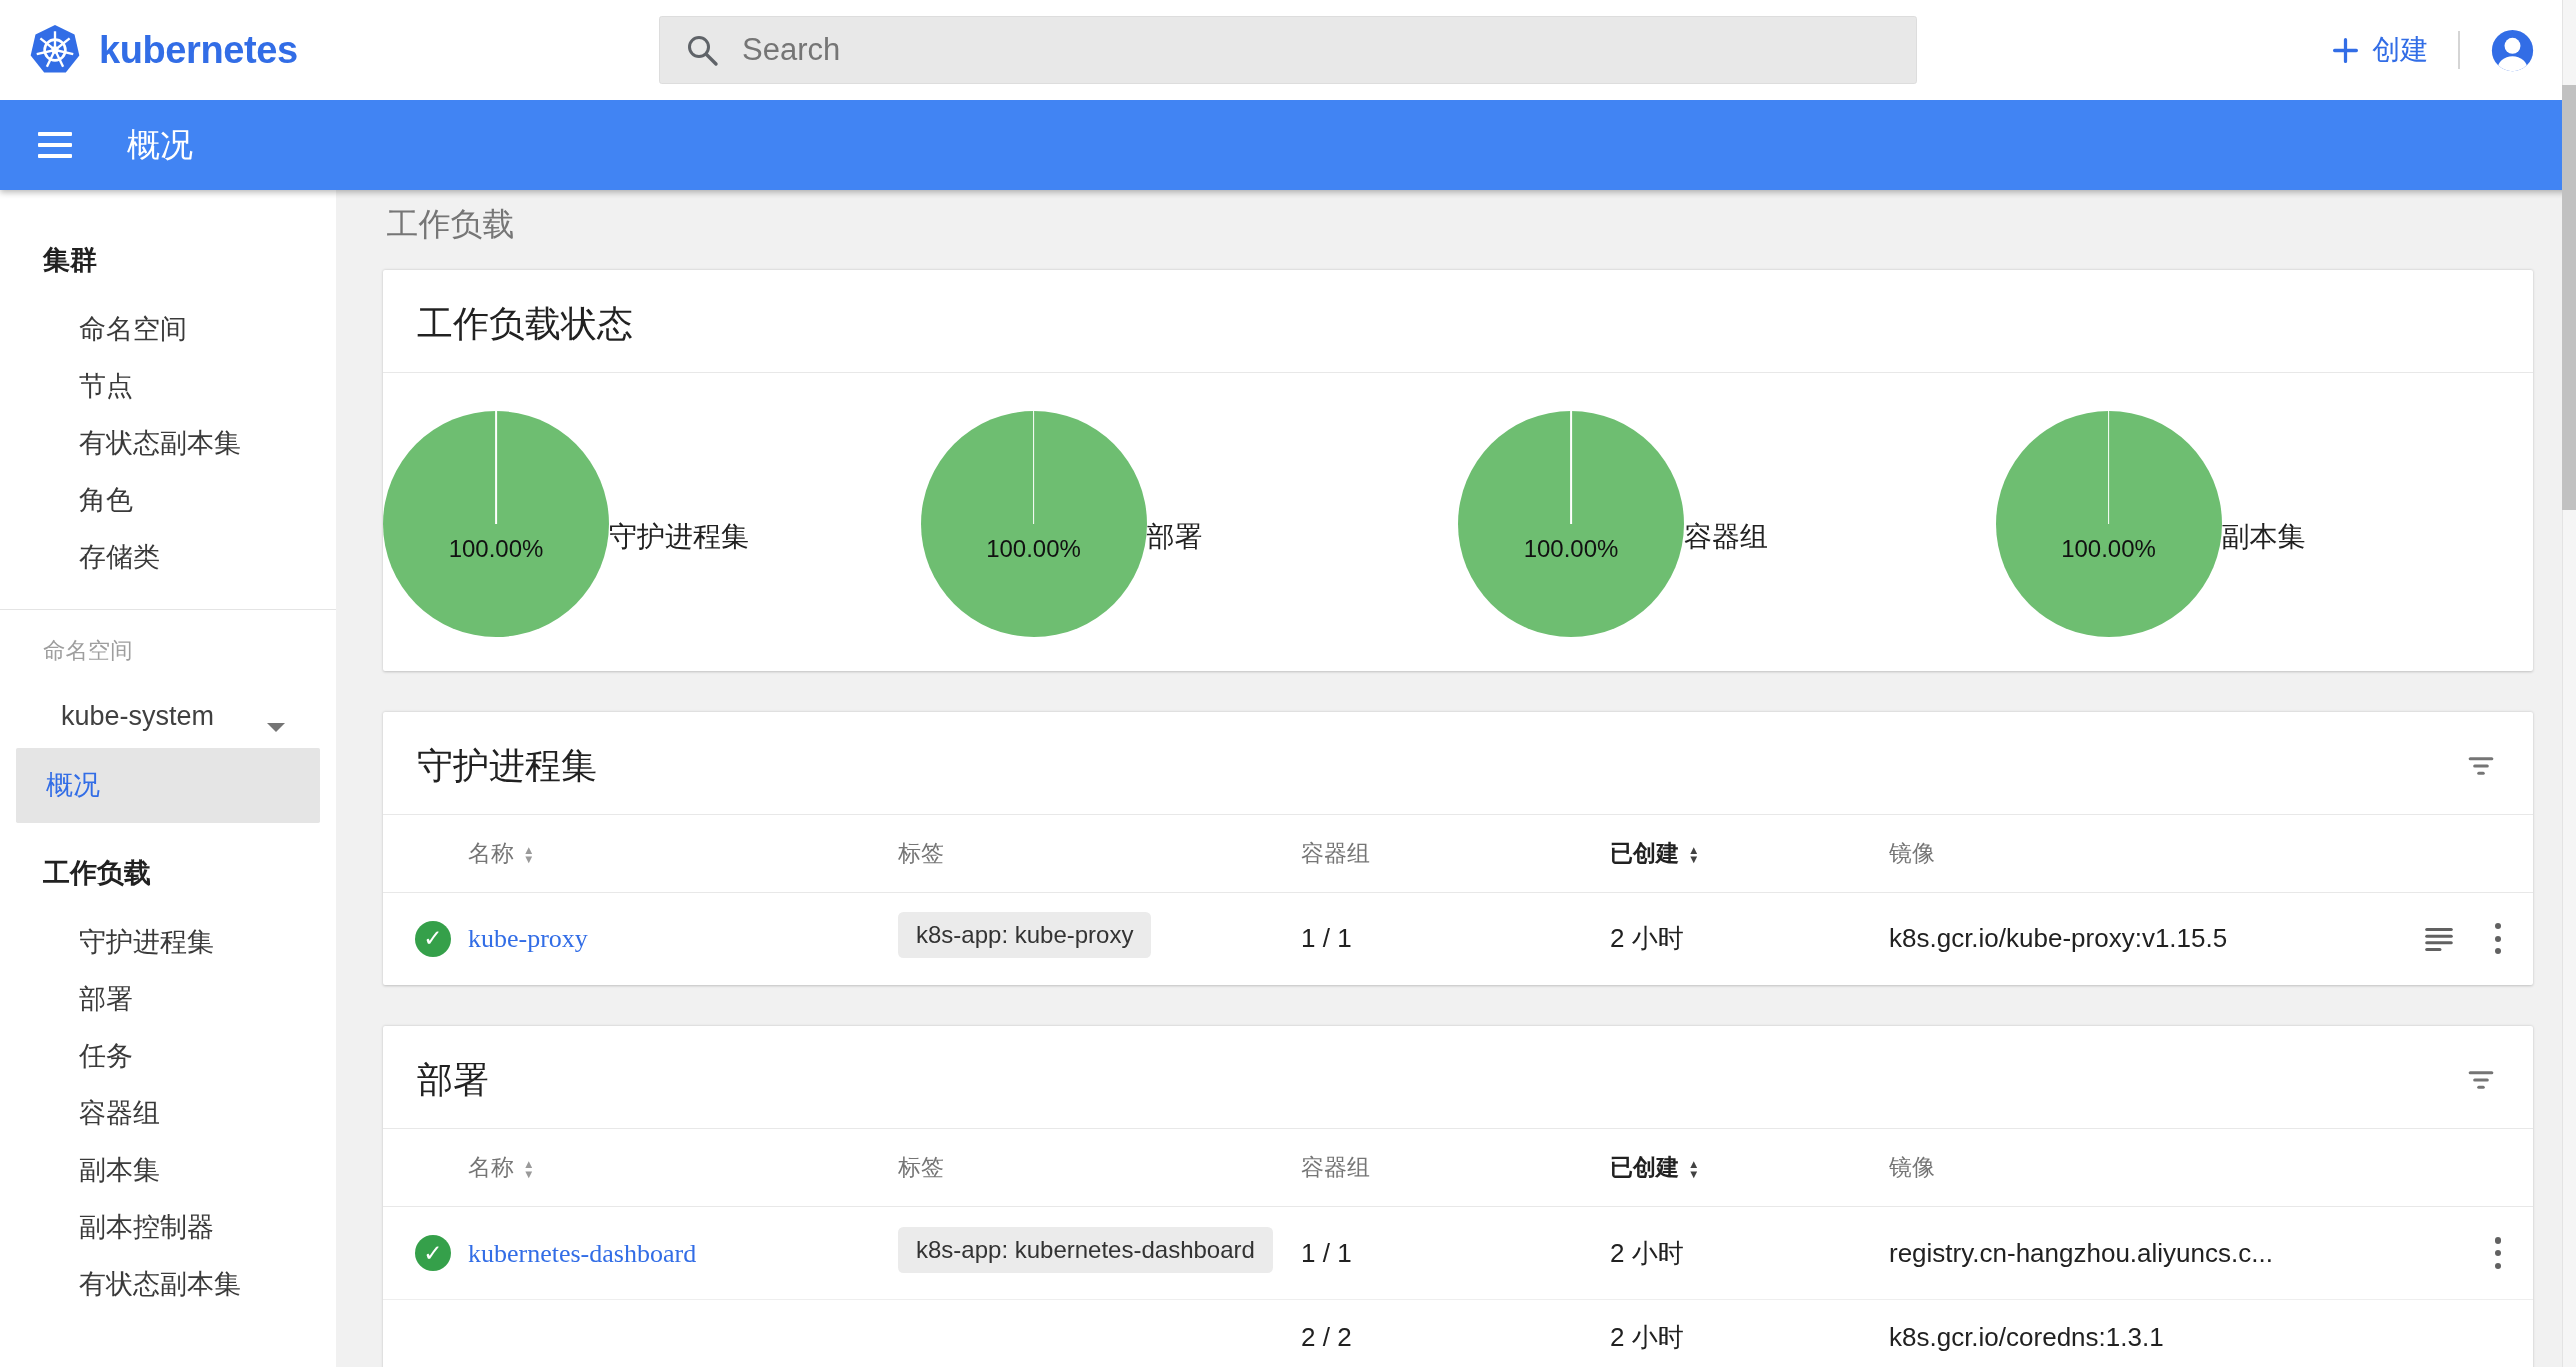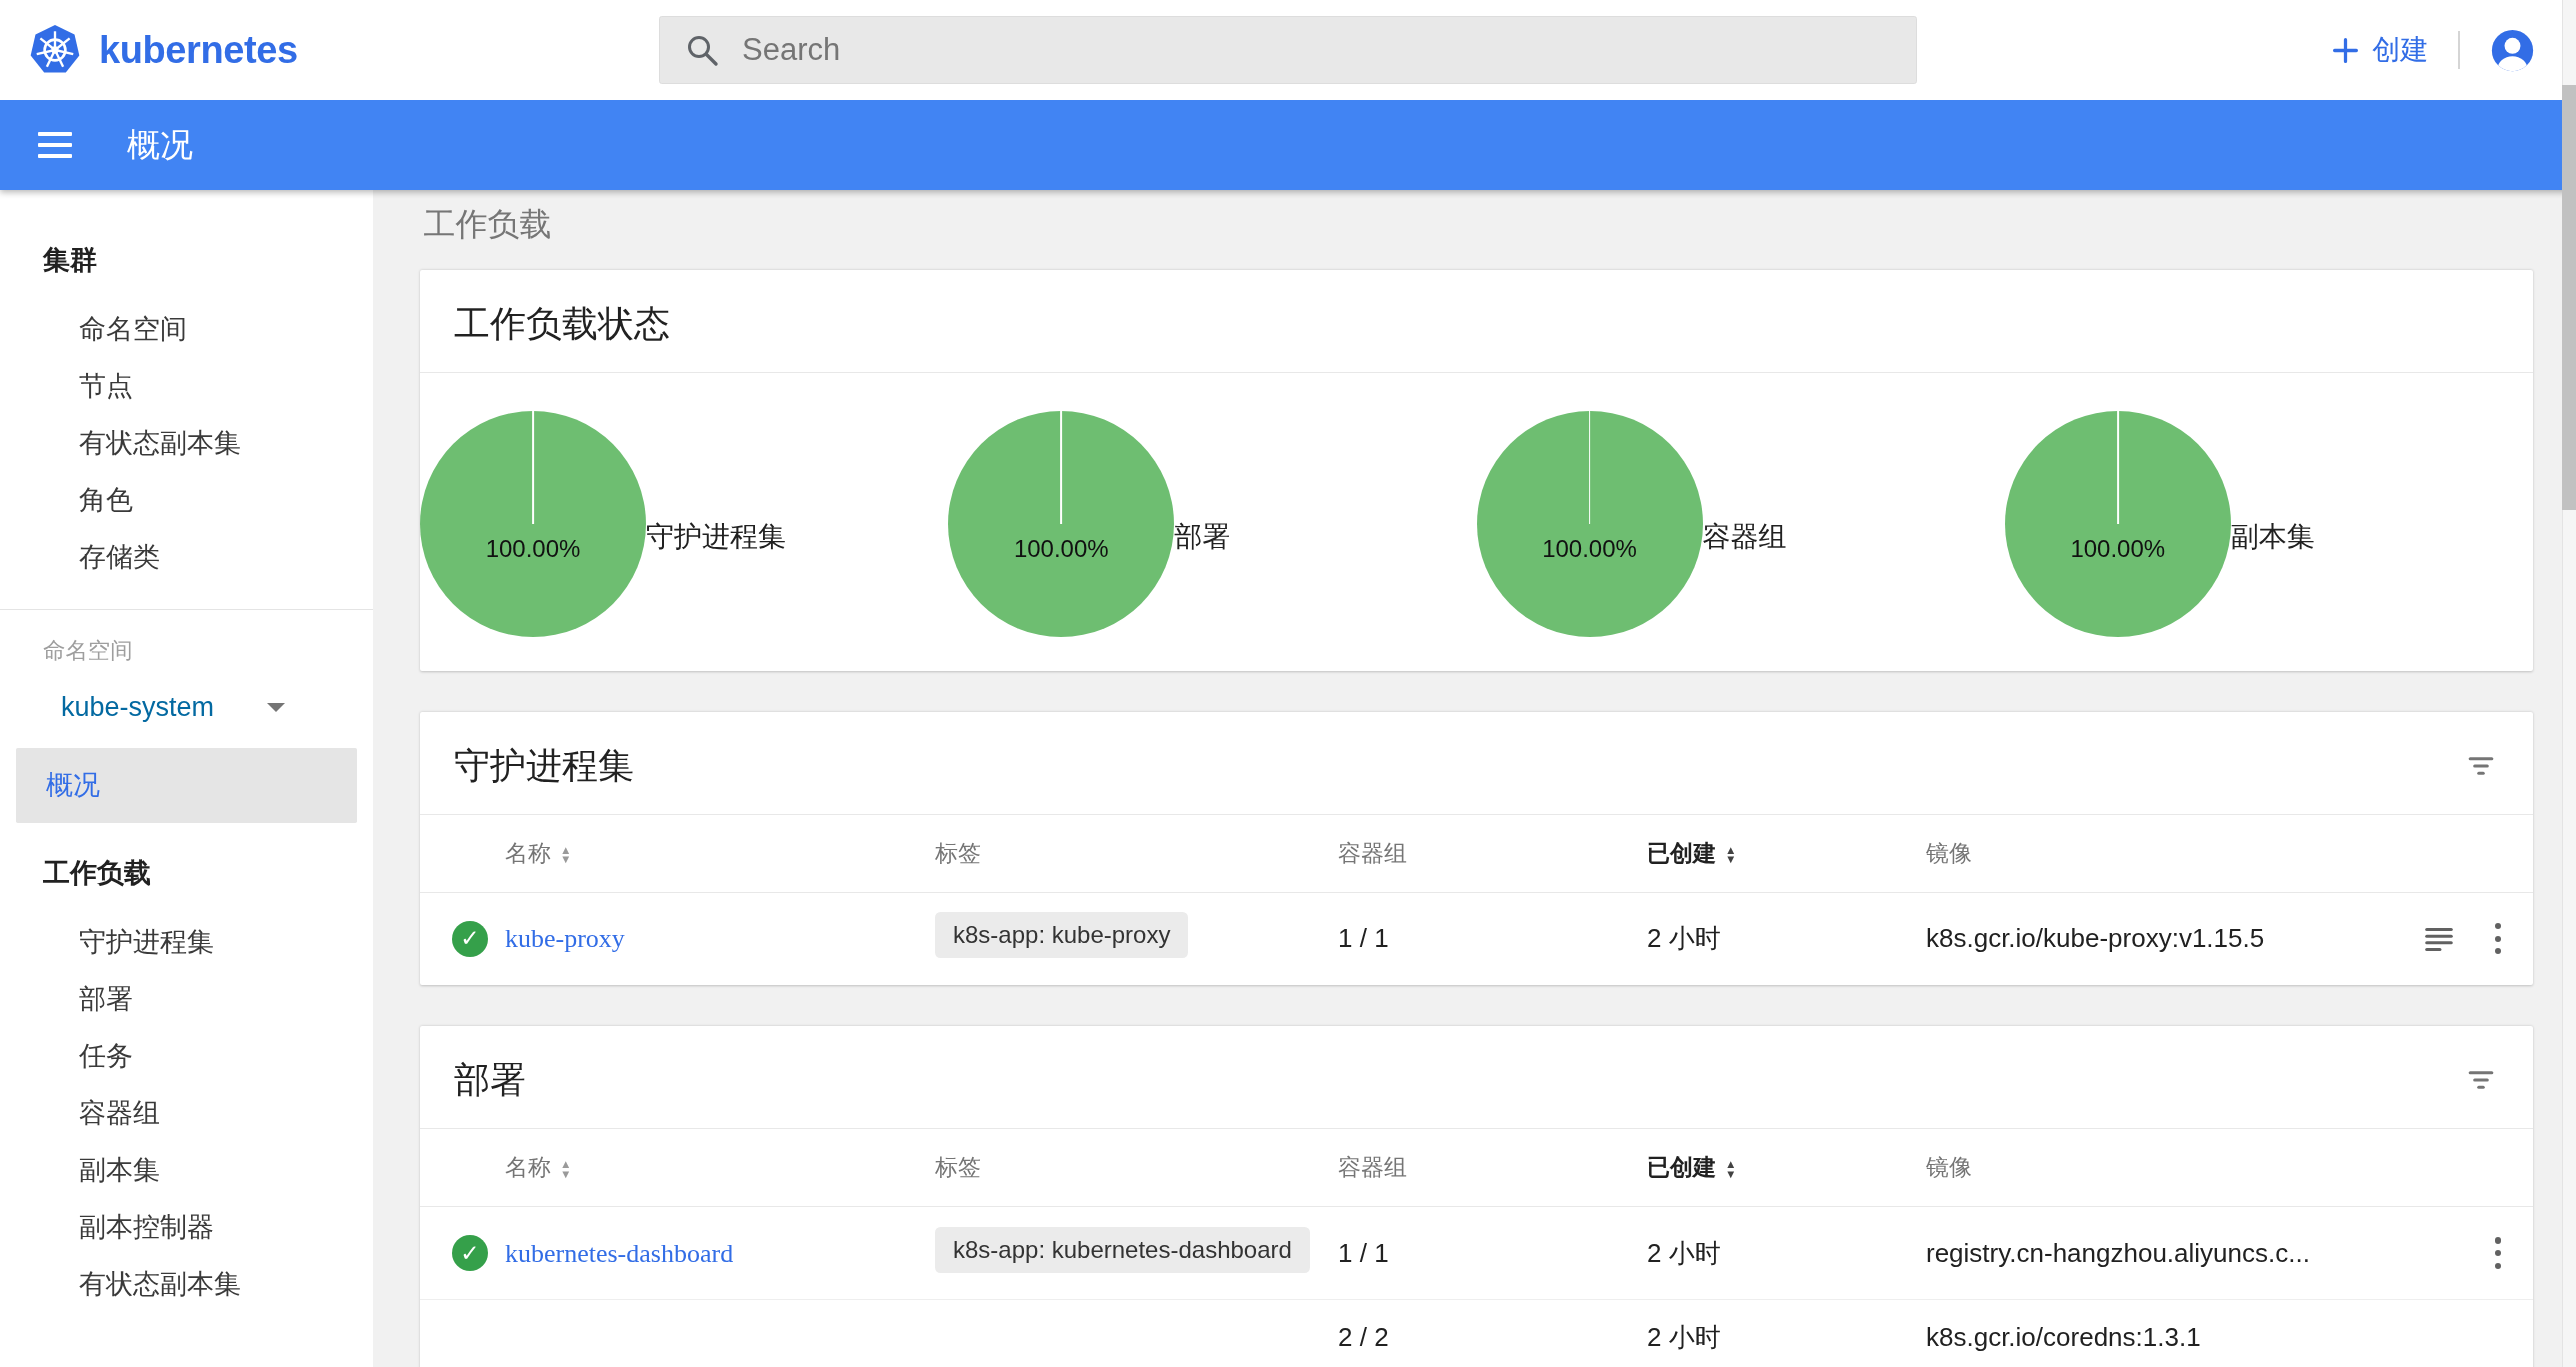--- a/index.html
+++ b/index.html
@@ -33,27 +33,27 @@
   
   .toolbar {
     height:90px; background:var(--toolbar,#4184f3); display:flex; align-items:center;
     color:#fff; box-shadow:0 2.7px 6.3px rgba(0,0,0,0.28); position:relative; z-index:2;
   }
   .hamburger { margin-left:38px; width:34px; display:flex; flex-direction:column; gap:7.2px; cursor:pointer; }
   .hamburger span { height:3.6px; background:#fff; border-radius:0.9px; }
   .toolbar-title { margin-left:55px; font-size:33px; font-weight:400; }
   
   .layout { display:flex; height:1178px; }
-  .sidebar { width:373px; background:#fff; flex-shrink:0; padding-top:29px; overflow:hidden; }
+  .sidebar { width:336px; background:#fff; flex-shrink:0; padding-top:29px; overflow:hidden; }
   .nav-section-title { font-size:27px; font-weight:700; color:#212121; padding:23px 0 23px 43px; }
   .nav-item { font-size:27px; color:#3a3a3a; padding-left:79px; height:57px; line-height:57px; cursor:pointer; white-space:nowrap; }
   .nav-divider { border-top:0.9px solid #e4e4e4; margin:23px 0 5.4px 0; }
   .ns-label { font-size:22.4px; color:#9e9e9e; padding:19.7px 0 16px 43px; }
-  .ns-select { margin:0 43px 16px 61px; width:224px; display:flex; align-items:center;
-    justify-content:space-between; font-size:27px; color:#0369a1; cursor:pointer; height:50px; }
+  .ns-select { margin:0 43px 16px 61px; width:224px; display:flex; align-items:flex-end;
+    justify-content:space-between; font-size:27px; color:#404040; cursor:pointer; height:50px; }
   .caret { width:0; height:0; border-left:9px solid transparent; border-right:9px solid transparent;
     border-top:9.8px solid #757575; }
   .nav-selected { background:#e5e5e5; color:var(--accent,#326de6); font-size:27px;
     height:75px; line-height:75px; margin:16px 16px 9px 16px; padding-left:30px;
     border-radius:1.8px; cursor:pointer; }
   
   .content { flex:1; background:#f1f1f1; padding:0 43px 0 47px; overflow:hidden; }
   .page-heading { color:#767676; font-size:32px; font-weight:400; margin:12.5px 0 23px 3.6px; }
   .card { background:#fff; border-radius:2px; box-shadow:0 0.9px 2.7px rgba(0,0,0,0.2); margin-bottom:41px; overflow:hidden; }
   .card-header { display:flex; justify-content:space-between; align-items:center;

